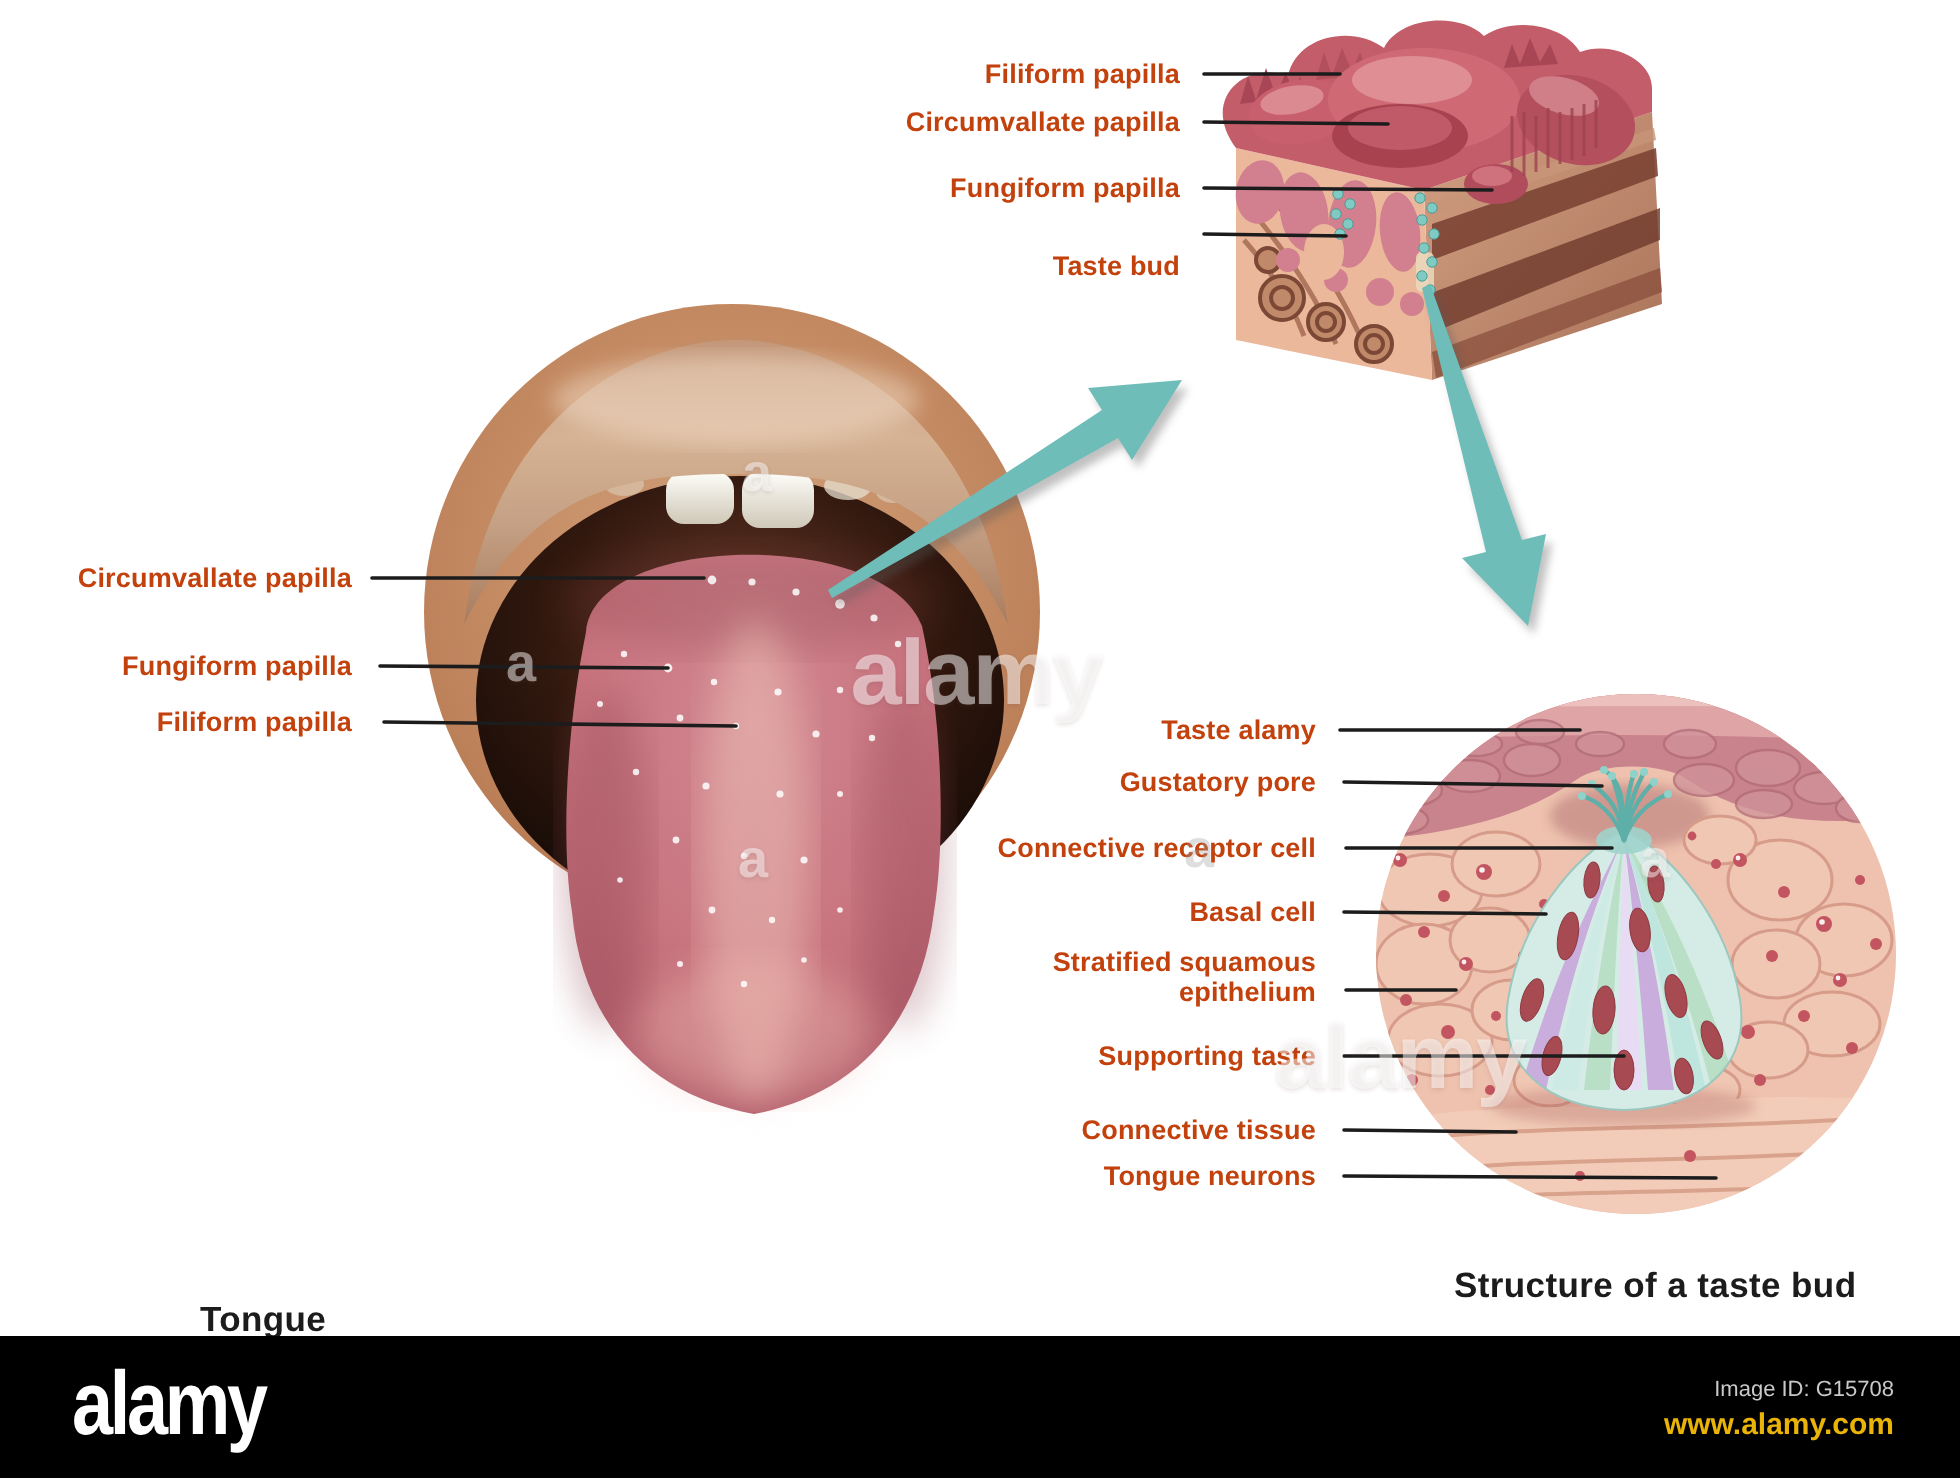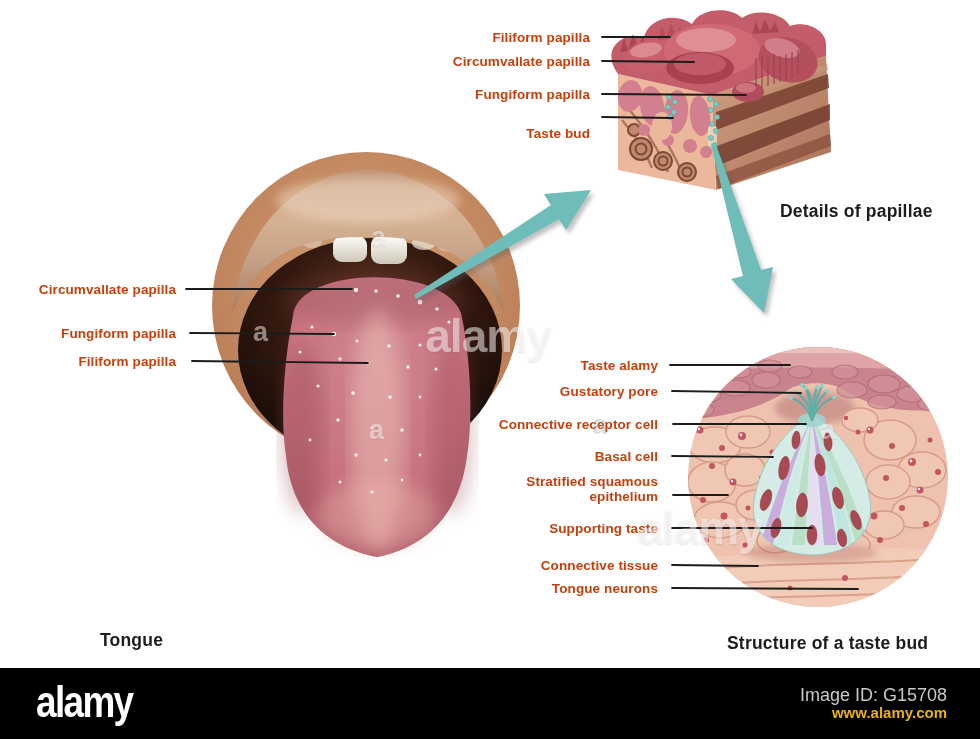--- a/index.html
+++ b/index.html
@@ -15,21 +15,21 @@
   .wm{position:absolute;transform:translate(-50%,-50%);font-weight:700;font-size:46px;
       letter-spacing:-1px;color:rgba(255,255,255,.5);pointer-events:none;
       text-shadow:0 1px 2px rgba(110,70,70,.15);}
   .wm.small{font-size:27px;color:rgba(255,255,255,.48);}
   .wm.gray{font-size:27px;color:rgba(160,160,160,.35);text-shadow:none;}
   .arrows{filter:drop-shadow(3px 4px 2px rgba(90,90,90,.38));}
   .footer{position:absolute;left:0;top:668px;width:980px;height:71px;background:#000;}
   .footer .logo{position:absolute;left:36px;top:50%;transform:translateY(-54%) scaleX(.82);
       transform-origin:left center;font-weight:700;font-size:45px;color:#fff;letter-spacing:-2px;}
   .footer .credit{position:absolute;right:33px;top:20px;text-align:right;}
-  .footer .credit .id{font-size:18px;color:#c9c9c9;line-height:15px;}
+  .footer .credit .id{font-size:11px;color:#c9c9c9;line-height:15px;}
   .footer .credit .url{font-size:15px;font-weight:700;color:#eab308;line-height:19px;}
 </style>
 </head>
 <body>
 
 <div class="page">
 
   <svg viewBox="200 140 345 430" style="left:200px;top:140px;width:345px;height:430px">
     <defs>
       <radialGradient id="gFace" cx="50%" cy="42%" r="62%">
@@ -404,22 +404,21 @@
 
   <div class="lbl" style="right:322px;top:365px">Taste alamy</div>
   <div class="lbl" style="right:322px;top:391px">Gustatory pore</div>
   <div class="lbl" style="right:322px;top:424px">Connective receptor cell</div>
   <div class="lbl" style="right:322px;top:456px">Basal cell</div>
   <div class="lbl wrap" style="right:322px;top:489px">Stratified squamous epithelium</div>
   <div class="lbl" style="right:322px;top:528px">Supporting taste</div>
   <div class="lbl" style="right:322px;top:565px">Connective tissue</div>
   <div class="lbl" style="right:322px;top:588px">Tongue neurons</div>
 
-  <div class="title" style="left:100px;top:640px">Tongue</div>
-  <div class="title" style="left:780px;top:211px">Details of papillae</div>
+  <div class="title" style="left:100px;top:660px">Tongue</div>
   <div class="title" style="left:727px;top:643px">Structure of a taste bud</div>
 
   <div class="wm" style="left:488px;top:336px">alamy</div>
   <div class="wm" style="left:700px;top:528px">alamy</div>
   <div class="wm small" style="left:260px;top:332px">a</div>
   <div class="wm small" style="left:378px;top:237px">a</div>
   <div class="wm small" style="left:376px;top:430px">a</div>
   <div class="wm small" style="left:827px;top:430px">a</div>
   <div class="wm gray" style="left:599px;top:425px">a</div>
 

